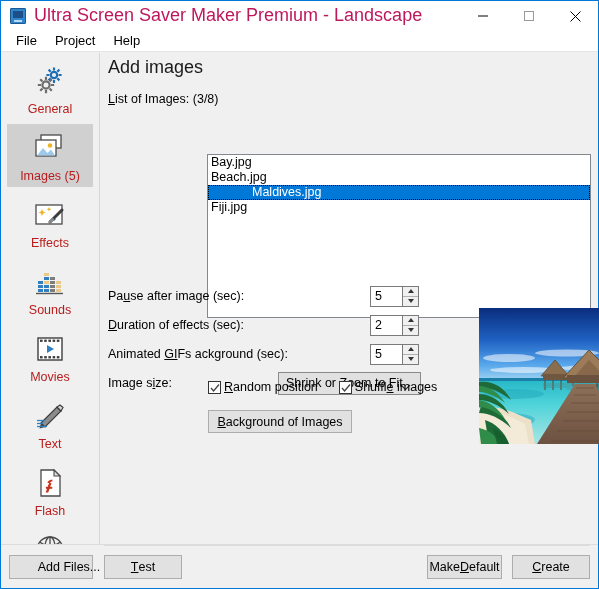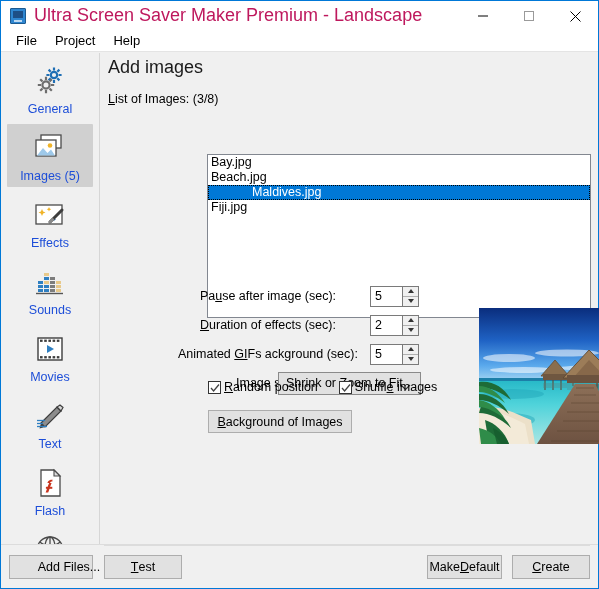--- a/index.html
+++ b/index.html
@@ -104,21 +104,21 @@
     align-items: center;
     border-radius: 1px;
   }
   .side-item.selected { background: #d0d0d0; }
   .side-icon {
     height: 38px;
     display: flex; align-items: center; justify-content: center;
   }
   .side-label {
     font-size: 12.5px;
-    color: #1d4ed8;
+    color: #b91c1c;
     margin-top: 2px;
     white-space: nowrap;
   }
 
   
   #main {
     flex: 1;
     position: relative;
     padding-left: 8px;
   }
@@ -172,21 +172,20 @@
     white-space: nowrap;
   }
 
   
   #form { position: absolute; left: 8px; top: 232px; width: 320px; }
   .frow {
     display: flex;
     align-items: center;
     height: 22px;
     margin-bottom: 7px;
-    justify-content: center;
   }
   .flabel {
     font-size: 12.5px;
     white-space: nowrap;
   }
   .spin {
     position: absolute;
     left: 262px;
     display: flex;
     height: 21px;

